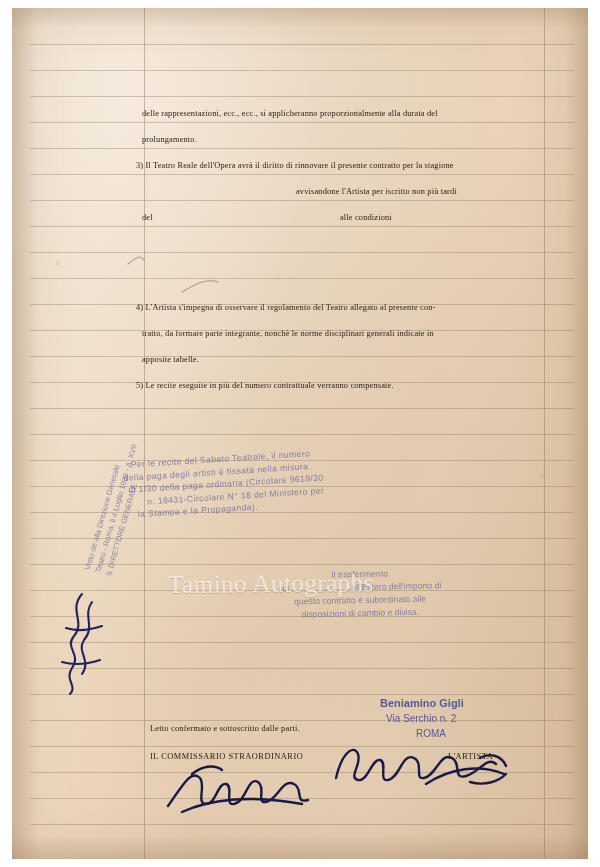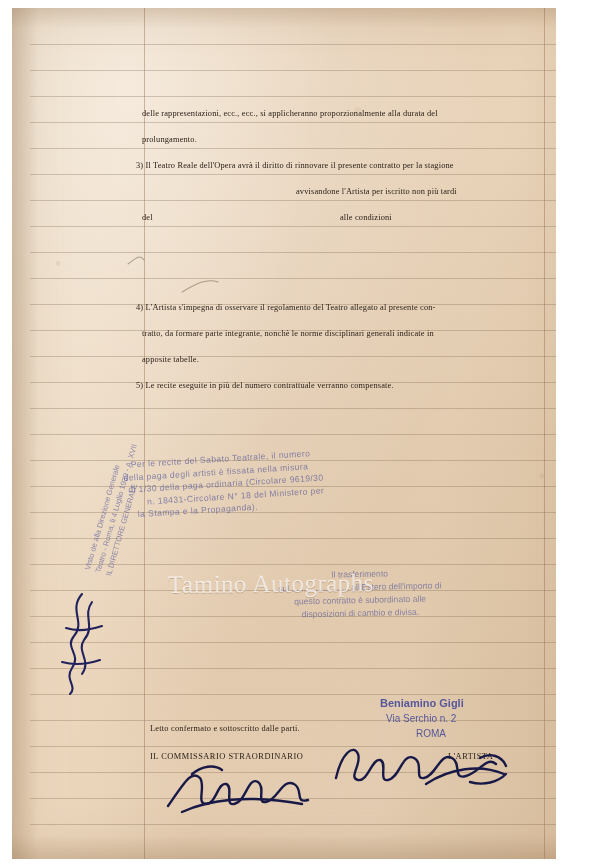--- a/index.html
+++ b/index.html
@@ -10,21 +10,21 @@
   body {
     width: 600px;
     height: 867px;
     overflow: hidden;
     font-family: "Liberation Serif", serif;
   }
 
   
   #page {
     position: relative;
-    width: 556px;
+    width: 600px;
     height: 867px;
     background: #ffffff;
     overflow: hidden;
   }
 
   .paper {
     position: absolute;
     left: 12px;
     top: 8px;
     width: 576px;

